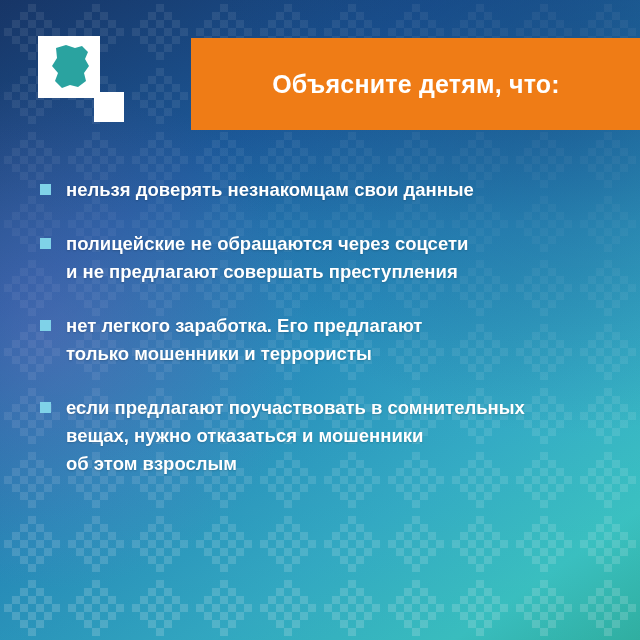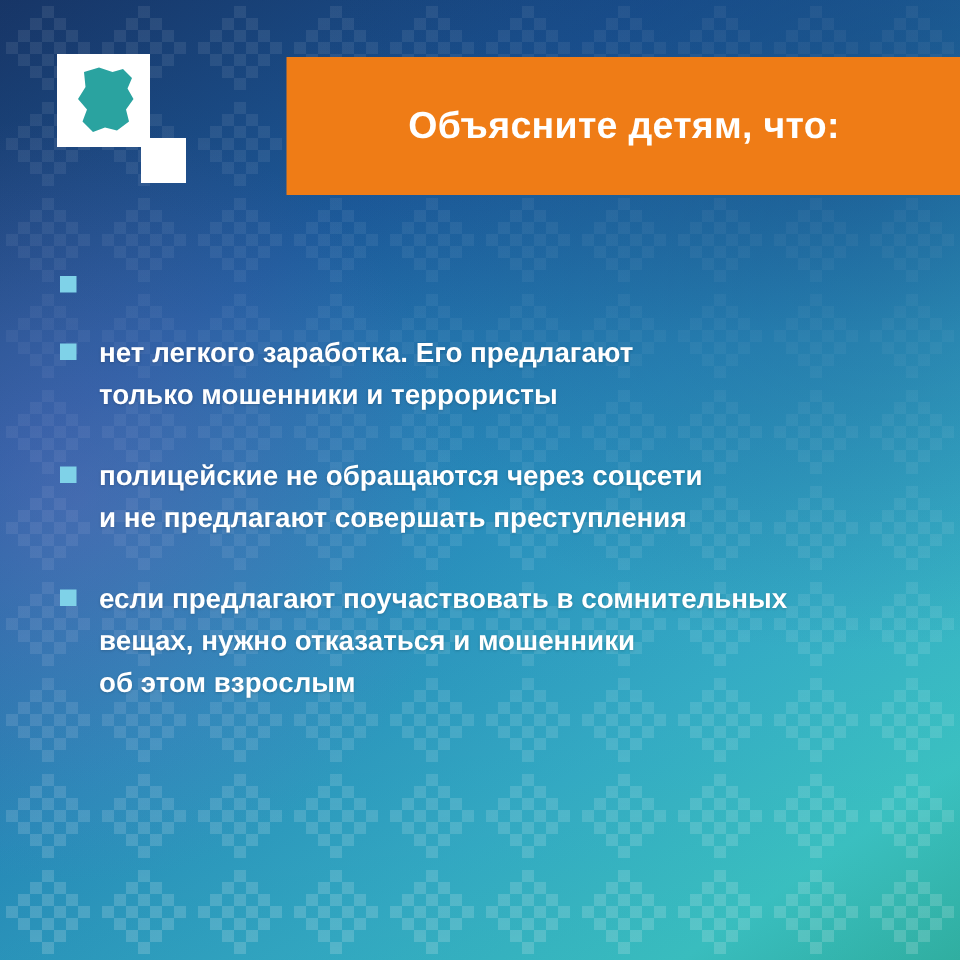--- a/index.html
+++ b/index.html
@@ -158,30 +158,31 @@
     </svg>
   </div>
 
   <div class="banner">
     <div class="banner-title">Объясните детям, что:</div>
   </div>
 
   <div class="list">
     <div class="bullet-row">
       <span class="bullet-mark"></span>
+      <span class="bullet-text">нельзя доверять незнакомцам свои данные</span>
+    </div>
+    <div class="bullet-row">
+      <span class="bullet-mark"></span>
+      <span class="bullet-text">полицейские не обращаются через соцсети
+и не предлагают совершать преступления</span>
     </div>
     <div class="bullet-row">
       <span class="bullet-mark"></span>
       <span class="bullet-text">нет легкого заработка. Его предлагают
 только мошенники и террористы</span>
-    </div>
-    <div class="bullet-row">
-      <span class="bullet-mark"></span>
-      <span class="bullet-text">полицейские не обращаются через соцсети
-и не предлагают совершать преступления</span>
     </div>
     <div class="bullet-row">
       <span class="bullet-mark"></span>
       <span class="bullet-text">если предлагают поучаствовать в сомнительных
 вещах, нужно отказаться и мошенники
 об этом взрослым</span>
     </div>
   </div>
 
 </div>

